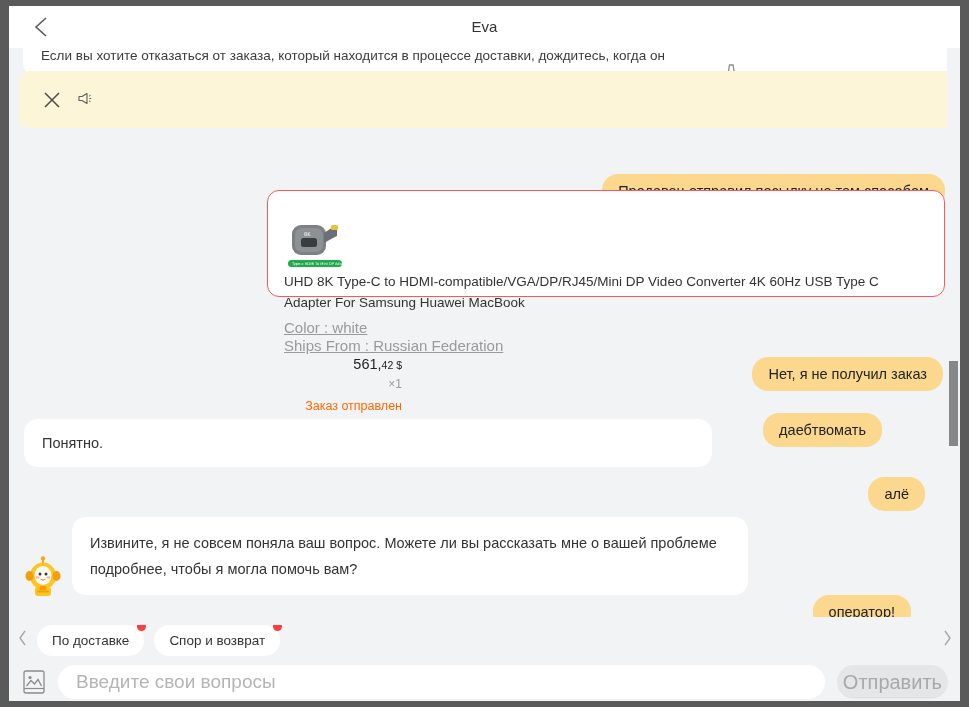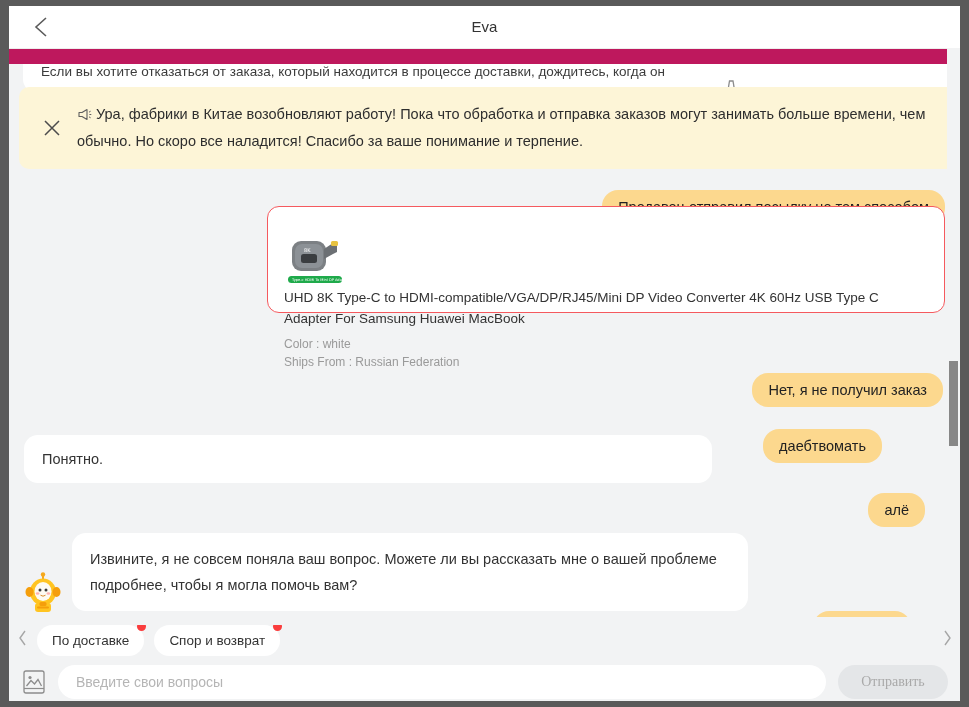--- a/index.html
+++ b/index.html
@@ -14,21 +14,21 @@
     font-family: "Liberation Sans", sans-serif;
   }
 
   
   #app-window {
     position: absolute;
     left: 9px;
     top: 6px;
     width: 951px;
     height: 695px;
-    background: #be185d;
+    background: #fef9c3;
     overflow: hidden;
   }
 
   
   #chat-header {
     position: absolute;
     left: 0; top: 0;
     width: 951px;
     height: 42px;
     background: #ffffff;
@@ -48,21 +48,21 @@
     width: 951px; height: 42px;
     line-height: 42px;
     text-align: center;
     font-size: 15px;
     color: #333;
   }
 
   
   #message-scroll {
     position: absolute;
-    left: 0; top: 58px;
+    left: 0; top: 42px;
     width: 951px;
     height: 575px;
     background: #f2f3f4;
     overflow: hidden;
   }
 
   
   #clipped-bot-bubble {
     position: absolute;
     left: 14px;
@@ -194,23 +194,24 @@
     overflow: hidden;
   }
   #product-info { flex: 1; min-width: 0; }
   #product-title {
     font-size: 13.5px;
     color: #333;
     line-height: 21px;
     margin-bottom: 6px;
   }
   .product-attr {
-    font-size: 12px;
+    font-size: 15px;
     color: #9a9a9a;
     line-height: 18px;
+    text-decoration: underline;
   }
   #product-right {
     width: 112px;
     flex: none;
     text-align: right;
     padding-left: 6px;
   }
   #product-price {
     font-size: 14.5px;
     color: #222;
@@ -317,37 +318,37 @@
     color: #8c8c8c;
   }
   #message-input {
     flex: 1;
     height: 34px;
     border: none;
     outline: none;
     border-radius: 17px;
     background: #ffffff;
     padding: 0 18px;
-    font-size: 14px;
+    font-size: 19px;
     font-family: "Liberation Sans", sans-serif;
     color: #333;
     box-sizing: border-box;
   }
   #message-input::placeholder { color: #b5b5b5; }
   #send-button {
     flex: none;
     margin-left: 12px;
     height: 34px;
     min-width: 110px;
     border: none;
     border-radius: 17px;
     background: #e4e6e8;
     color: #a9a9a9;
-    font-size: 14px;
-    font-family: Liberation Serif, serif;
+    font-size: 20px;
+    font-family: Liberation Sans, sans-serif;
     cursor: default;
   }
 </style>
 </head>
 <body>
 
 <div id="app-window">
 
   <div id="chat-header">
     <div id="header-title">Eva</div>
@@ -375,21 +376,21 @@
 
     <div id="announcement-banner">
       <div id="banner-close">
         <svg width="22" height="22" viewBox="0 0 22 22">
           <path d="M4 4 L18 18 M18 4 L4 18" fill="none" stroke="#4c4c4c" stroke-width="1.5"></path>
         </svg>
       </div>
       <div id="banner-text"><span id="megaphone-icon"><svg width="15" height="13" viewBox="0 0 15 13">
               <path d="M2 4.5 L2 8.5 L5 8.5 L10 11.5 L10 1.5 L5 4.5 Z" fill="none" stroke="#5e5e5e" stroke-width="1.1" stroke-linejoin="round"></path>
               <path d="M12 4.2 L13.6 3.2 M12.4 6.5 L14.3 6.5 M12 8.8 L13.6 9.8" fill="none" stroke="#5e5e5e" stroke-width="1"></path>
-            </svg></span><span>Ура, фабрики в Китае возобновляют работу! Пока что обработка и отправка заказов могут занимать больше времени, чем обычно. Но скоро все наладится! Спасибо за ваше понимание и терпение.</span></div>
+            </svg></span></div>
     </div>
 
     <div class="msg-row" id="row-user-1">
       <div class="bubble-user">Продавец отправил посылку не тем способом</div>
     </div>
 
     <div id="product-card">
       <div id="product-thumb">
         <svg width="62" height="62" viewBox="0 0 62 62">
           <rect width="62" height="62" fill="#ffffff"></rect>
@@ -400,20 +401,25 @@
           <rect x="47" y="16" width="7" height="5" rx="1.5" fill="#e8c341"></rect>
           <text x="20" y="27" font-family="DejaVu Sans, sans-serif" font-size="5" fill="#ffffff">8K</text>
           <rect x="4" y="51" width="54" height="7" rx="3.5" fill="#1faa4b"></rect>
           <text x="8" y="56.2" font-family="DejaVu Sans, sans-serif" font-size="3.6" fill="#ffffff">Type-c HDMI  To Mini DP Adapter</text>
         </svg>
       </div>
       <div id="product-info">
         <div id="product-title">UHD 8K Type-C to HDMI-compatible/VGA/DP/RJ45/Mini DP Video Converter 4K 60Hz USB Type C Adapter For Samsung Huawei MacBook</div>
         <div class="product-attr">Color : white</div>
         <div class="product-attr">Ships From : Russian Federation</div>
+      </div>
+      <div id="product-right">
+        <div id="product-price"><span>561,</span><span class="cents">42 $</span></div>
+        <div id="product-qty">×1</div>
+        <div id="product-status">Заказ отправлен</div>
       </div>
     </div>
 
     <div class="msg-row" id="row-user-2">
       <div class="bubble-user">Нет, я не получил заказ</div>
     </div>
 
     <div class="msg-row" id="row-user-3">
       <div class="bubble-user">даебтвомать</div>
     </div>

